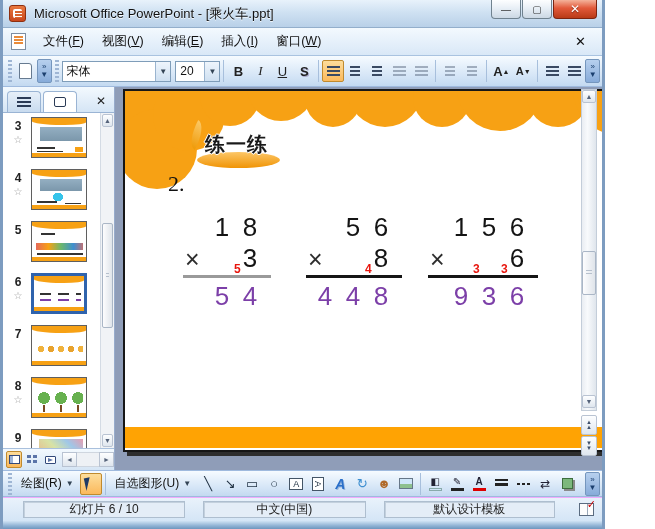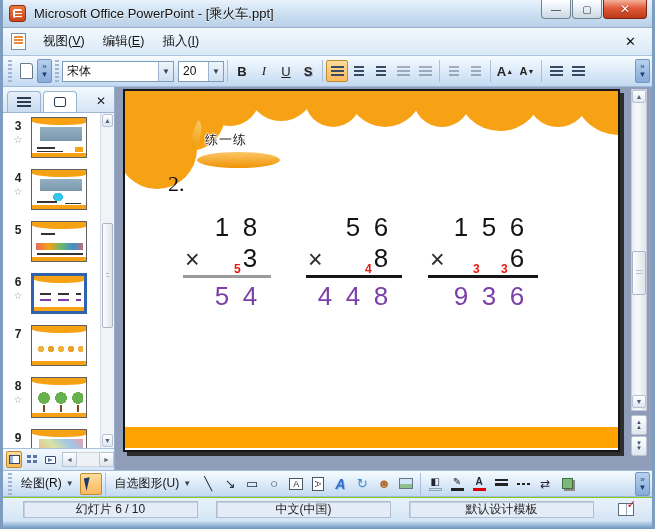--- a/index.html
+++ b/index.html
@@ -1,17 +1,17 @@
 <!DOCTYPE html>
 <html><head>
 <meta charset="utf-8">
 <style>
   * { margin:0; padding:0; box-sizing:border-box; }
   html,body { width:655px; height:529px; font-family:"Liberation Sans","DejaVu Sans",sans-serif; }
-  #win { position:relative; width:655px; height:529px; background:#84cc16; overflow:hidden;
+  #win { position:relative; width:605px; height:529px; background:#f0abfc; overflow:hidden;
          border-left:3px solid #7d9cc0; border-right:3px solid #7d9cc0; }
 
   
   #titlebar { position:absolute; left:0; top:0; right:0; height:28px;
     background:linear-gradient(#e8f2fb,#cfe1f2 45%,#b9d0e8); border-bottom:1px solid #93aecb;
     display:flex; align-items:center; padding-left:6px; }
   #app-icon { width:17px; height:17px; border-radius:3px; background:linear-gradient(#e97940,#c9471d);
     border:1px solid #8e2f10; position:relative; }
   #app-icon:before { content:""; position:absolute; inset:3px; background:#fff; border-radius:2px; }
   #app-icon:after { content:""; position:absolute; left:5px; top:5px; width:7px; height:7px;
@@ -128,21 +128,21 @@
   #minihtrack { width:22px; height:15px; background:#eef1f5; border-top:1px solid #cfd6df; border-bottom:1px solid #cfd6df; }
 
   
   #mainarea { position:relative; flex:1; }
   #slide { position:absolute; left:8px; top:2px; width:497px; height:363px; background:#fff;
     border:2px solid #161616; box-shadow:4px 4px 0 #2e2e2e; overflow:hidden; }
   .cloud { position:absolute; background:#f7a114; border-radius:50%; }
   #cloudstrip { position:absolute; left:0; top:0; right:0; height:12px; background:#f7a114; }
   #badge-ellipse { position:absolute; left:72px; top:61px; width:83px; height:16px; border-radius:50%;
     background:linear-gradient(#fcc667,#f09405); }
-  #badge-text { position:absolute; left:80px; top:40px; font-size:13px; font-weight:normal; color:#1a1a1a; letter-spacing:1px;
+  #badge-text { position:absolute; left:80px; top:40px; font-size:20px; font-weight:bold; color:#1a1a1a; letter-spacing:1px;
     text-shadow:-1px 0 0 #fff,1px 0 0 #fff,0 -1px 0 #fff,0 1px 0 #fff; }
   #badge-leaf { position:absolute; left:66px; top:30px; width:11px; height:28px;
     background:linear-gradient(#fbc967,#ef9a07); border-radius:0 100% 0 100%; transform:rotate(28deg); }
   #item-number { position:absolute; left:43px; top:80px; font-family:"Liberation Serif","DejaVu Serif",serif;
     font-size:22px; color:#111; }
 
   .problem { position:absolute; top:121px; }
   .prow { display:flex; justify-content:flex-end; padding-right:7px; height:30px; position:relative; }
   .prow.oprow { height:32px; }
   .dcell { width:28px; text-align:center; font-size:26px; line-height:30px; color:#141414; }
@@ -209,23 +209,25 @@
     <div id="caption-buttons">
       <div class="capbtn minmax">—</div>
       <div class="capbtn minmax">▢</div>
       <div class="capbtn close">✕</div>
     </div>
   </div>
 
   <div id="menubar">
     <div id="menu-doc-icon"></div>
     <div id="menu-items" style="display:flex">
+        <span class="menu-item">文件(<u>F</u>)</span>
         <span class="menu-item">视图(<u>V</u>)</span>
         <span class="menu-item">编辑(<u>E</u>)</span>
         <span class="menu-item">插入(<u>I</u>)</span>
+        <span class="menu-item">窗口(<u>W</u>)</span>
       </div>
     <div id="menu-close">✕</div>
   </div>
 
   <div id="toolbar">
     <div class="grip"></div>
     <div class="tbtn">
         <div class="pageicon"></div>
       </div>
     <div class="chevbtn">

